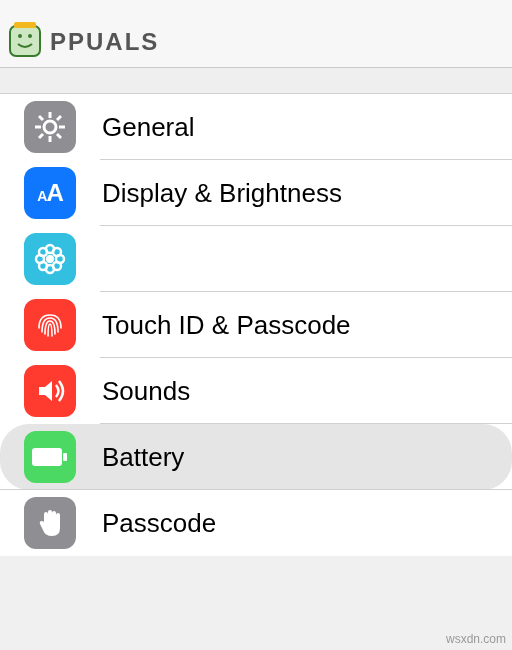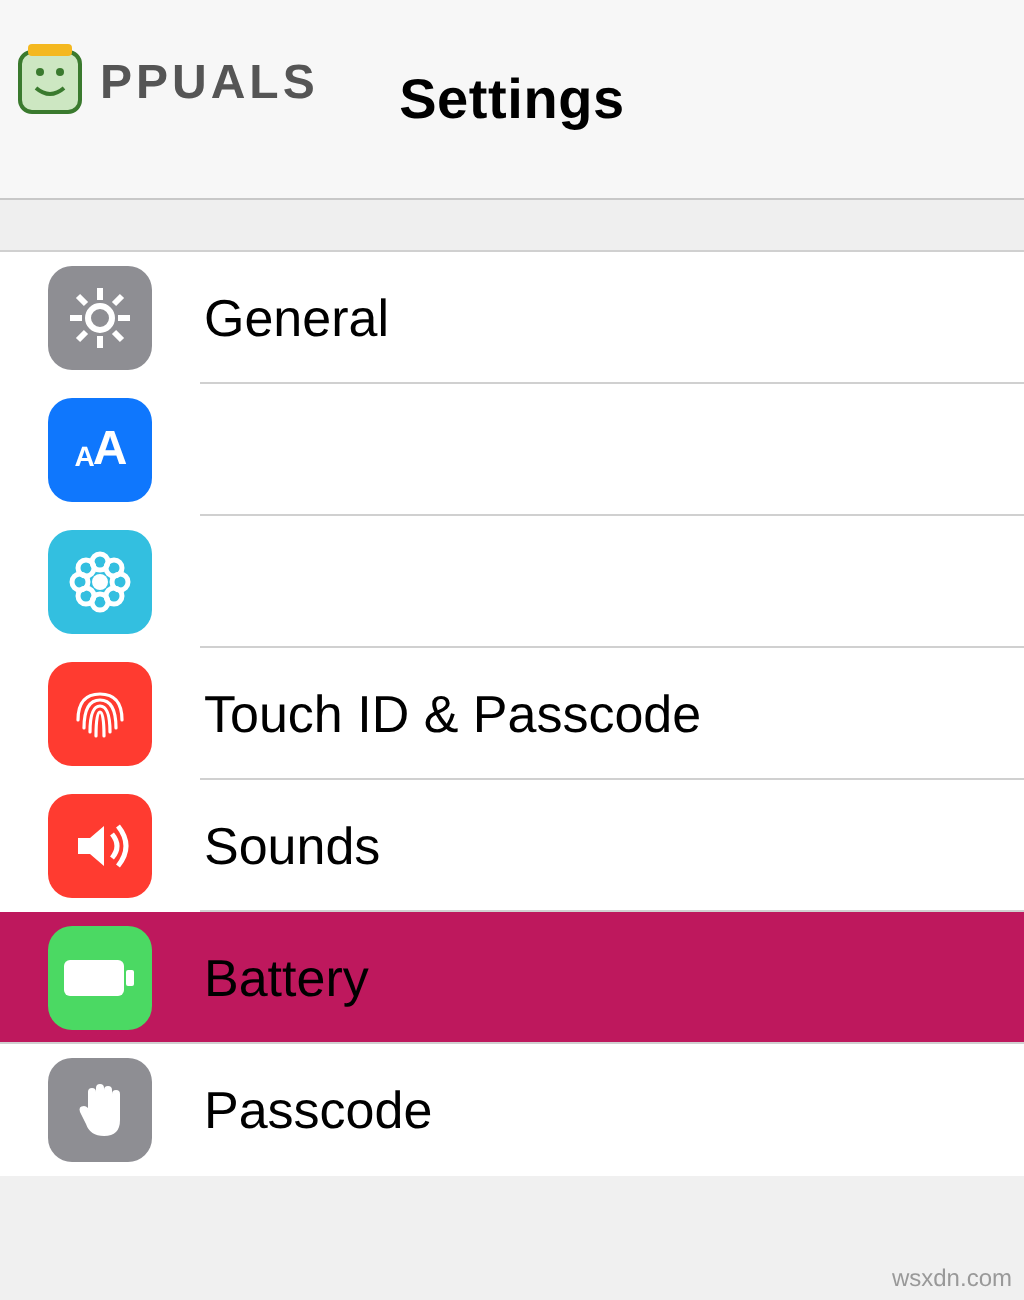--- a/index.html
+++ b/index.html
@@ -6,21 +6,21 @@
     body {
       width: 512px;
       height: 650px;
       background: #f0f0f0;
       font-family: -apple-system, "Helvetica Neue", Helvetica, Arial, sans-serif;
       overflow: hidden;
       position: relative;
     }
     .header {
       background: #f7f7f7;
-      height: 100px;
+      height: 68px;
       border-bottom: 1px solid #c8c8c8;
       display: flex;
       align-items: center;
       justify-content: center;
       position: relative;
     }
     .header-title {
       font-size: 28px;
       font-weight: 600;
       color: #000;
@@ -51,21 +51,21 @@
     }
     .list { background: #fff; }
     .row {
       display: flex;
       align-items: center;
       height: 66px;
       padding-left: 24px;
       position: relative;
       cursor: pointer;
     }
-    .row.selected { background: #be185d; }
+    .row.selected { background: #e5e5e5; border-radius: 29px; }
     .row .sep {
       position: absolute;
       left: 100px;
       right: 0;
       bottom: 0;
       height: 1px;
       background: #d0d0d0;
     }
     .row.selected .sep { left: 0; }
     .icon-box {
@@ -106,21 +106,20 @@
   <div class="logo">
     <svg class="logo-mark" viewBox="0 0 48 44">
       <rect x="4" y="6" width="30" height="30" rx="6" fill="#cde7c2" stroke="#3a7a2e" stroke-width="2"></rect>
       <circle cx="14" cy="16" r="2" fill="#3a7a2e"></circle>
       <circle cx="24" cy="16" r="2" fill="#3a7a2e"></circle>
       <path d="M12 24 Q19 30 26 24" stroke="#3a7a2e" stroke-width="2" fill="none"></path>
       <rect x="8" y="2" width="22" height="6" rx="2" fill="#f4b81f"></rect>
     </svg>
     <span class="logo-text">PPUALS</span>
   </div>
-  <div class="header-title">Settings</div>
 </div>
 
 <div class="spacer"></div>
 
 <div class="list">
 
   <div class="row">
     <div class="icon-box ic-general">
       <svg width="34" height="34" viewBox="0 0 34 34">
           <circle cx="17" cy="17" r="6" fill="none" stroke="#fff" stroke-width="3"></circle>
@@ -138,20 +137,21 @@
     </div>
     <span class="row-label">General</span>
     <div class="sep"></div>
   </div>
 
   <div class="row">
     <div class="icon-box ic-display">
       <span style="font-size:14px;position:relative;top:3px;">A</span>
         <span style="font-size:24px;">A</span>
     </div>
+    <span class="row-label">Display &amp; Brightness</span>
     <div class="sep"></div>
   </div>
 
   <div class="row">
     <div class="icon-box ic-wallpaper">
       <svg width="34" height="34" viewBox="0 0 34 34">
           <circle cx="17" cy="17" r="4" fill="#fff"></circle>
           <g fill="none" stroke="#fff" stroke-width="2.5">
             <circle cx="17" cy="7" r="4"></circle>
             <circle cx="17" cy="27" r="4"></circle>

